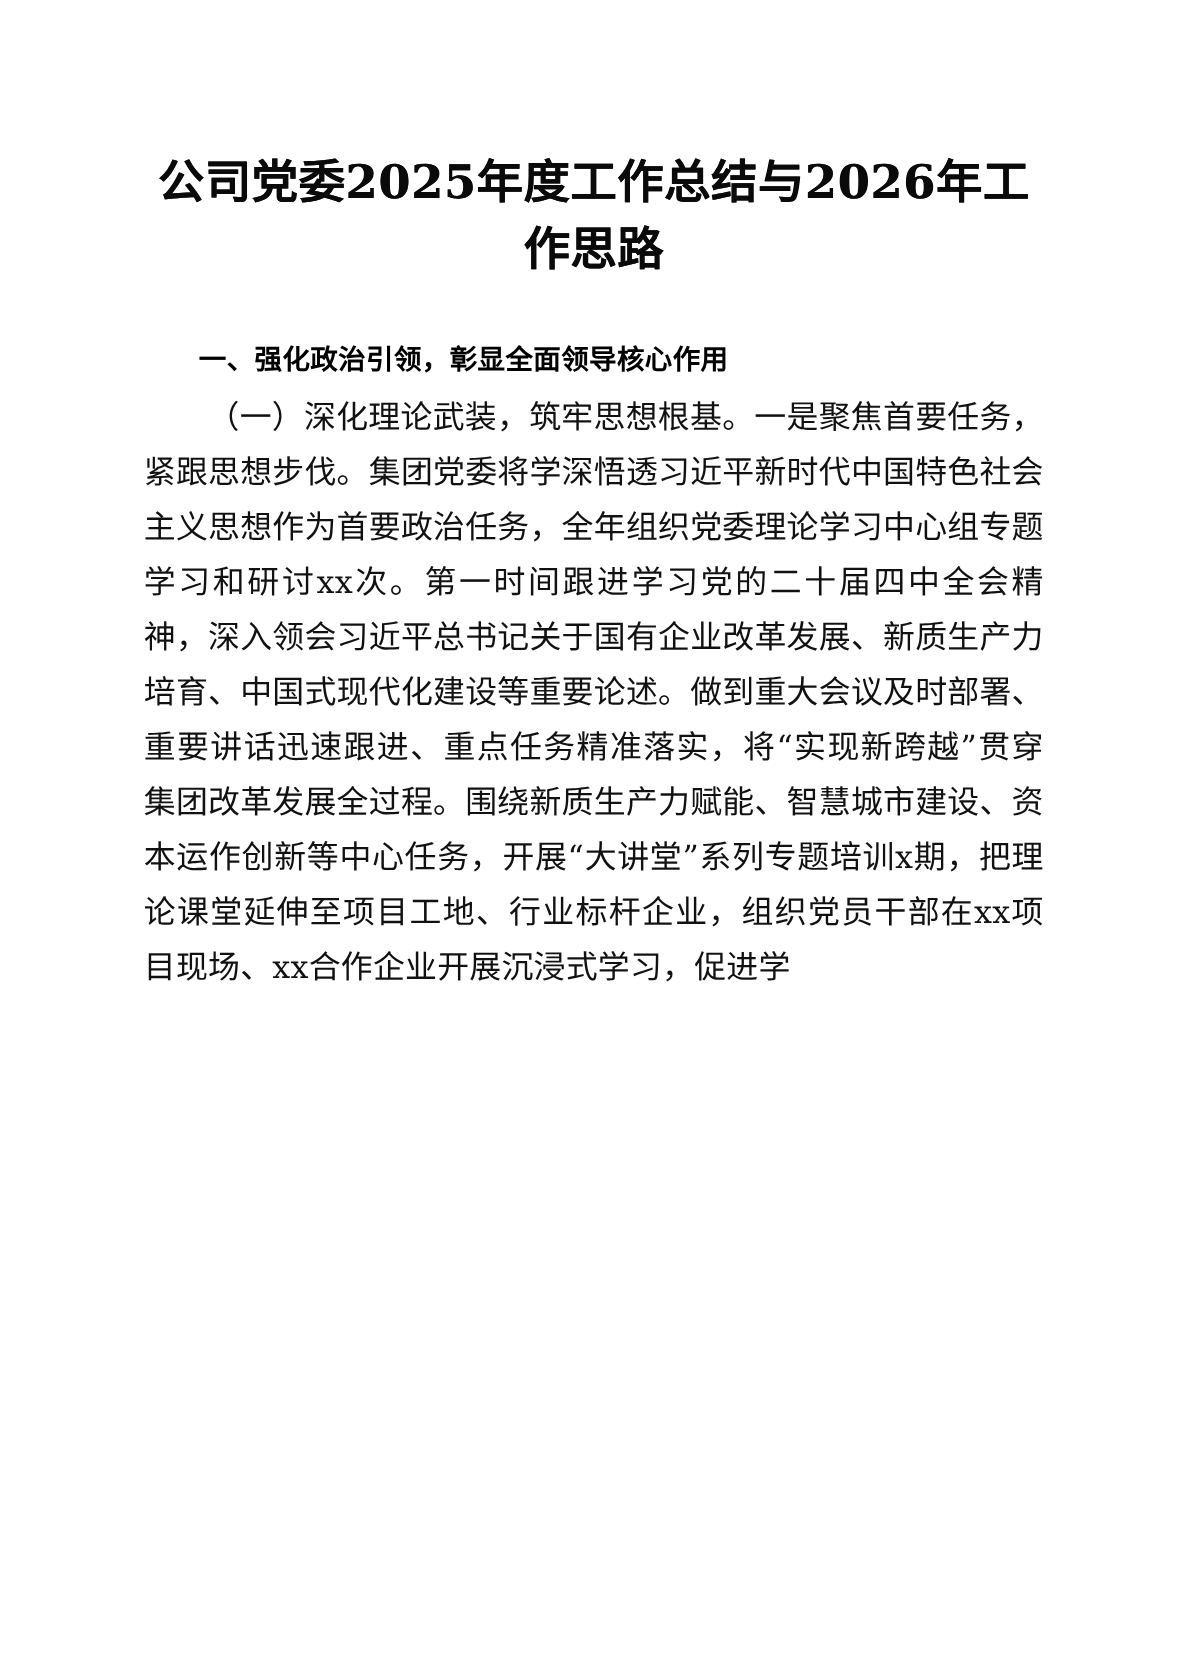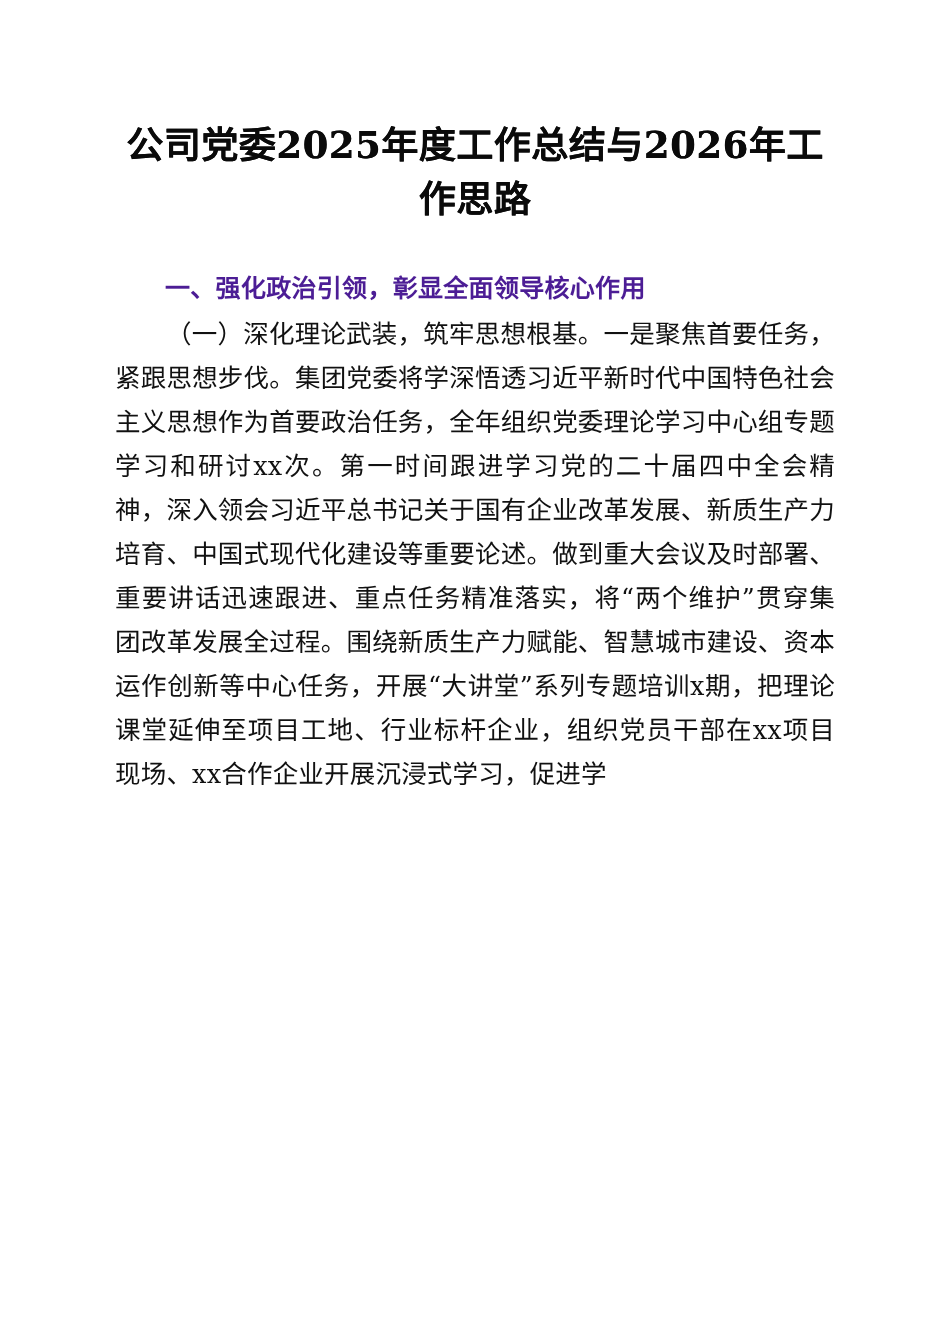--- a/index.html
+++ b/index.html
@@ -54,37 +54,37 @@
     text-indent: 2em;
     color: #111111;
     letter-spacing: 0.2px;
     word-break: break-all;
   }
 
   h2.section-heading {
     margin: 0;
     font-family: "DejaVu Sans", "Liberation Sans", sans-serif;
     font-weight: 700;
-    font-size: 25px;
+    font-size: 22px;
     line-height: 46px;
     text-indent: 2em;
     text-align: left;
-    color: #4c1d95;
+    color: #000000;
     letter-spacing: 0.3px;
   }
 </style>
 </head>
 <body>
 
 <div class="page">
 
   <h1 class="doc-title">公司党委2025年度工作总结与2026年工作思路</h1>
 
   <div class="body-block">
 
 
     <h2 class="section-heading">一、强化政治引领，彰显全面领导核心作用</h2>
 
-    <p class="para">（一）深化理论武装，筑牢思想根基。一是聚焦首要任务，紧跟思想步伐。集团党委将学深悟透习近平新时代中国特色社会主义思想作为首要政治任务，全年组织党委理论学习中心组专题学习和研讨xx次。第一时间跟进学习党的二十届四中全会精神，深入领会习近平总书记关于国有企业改革发展、新质生产力培育、中国式现代化建设等重要论述。做到重大会议及时部署、重要讲话迅速跟进、重点任务精准落实，将“两个维护”贯穿集团改革发展全过程。围绕新质生产力赋能、智慧城市建设、资本运作创新等中心任务，开展“大讲堂”系列专题培训x期，把理论课堂延伸至项目工地、行业标杆企业，组织党员干部在xx项目现场、xx合作企业开展沉浸式学习，促进学</p>
+    <p class="para">（一）深化理论武装，筑牢思想根基。一是聚焦首要任务，紧跟思想步伐。集团党委将学深悟透习近平新时代中国特色社会主义思想作为首要政治任务，全年组织党委理论学习中心组专题学习和研讨xx次。第一时间跟进学习党的二十届四中全会精神，深入领会习近平总书记关于国有企业改革发展、新质生产力培育、中国式现代化建设等重要论述。做到重大会议及时部署、重要讲话迅速跟进、重点任务精准落实，将“实现新跨越”贯穿集团改革发展全过程。围绕新质生产力赋能、智慧城市建设、资本运作创新等中心任务，开展“大讲堂”系列专题培训x期，把理论课堂延伸至项目工地、行业标杆企业，组织党员干部在xx项目现场、xx合作企业开展沉浸式学习，促进学</p>
 
   </div>
 
 </div>
 
 </body></html>

